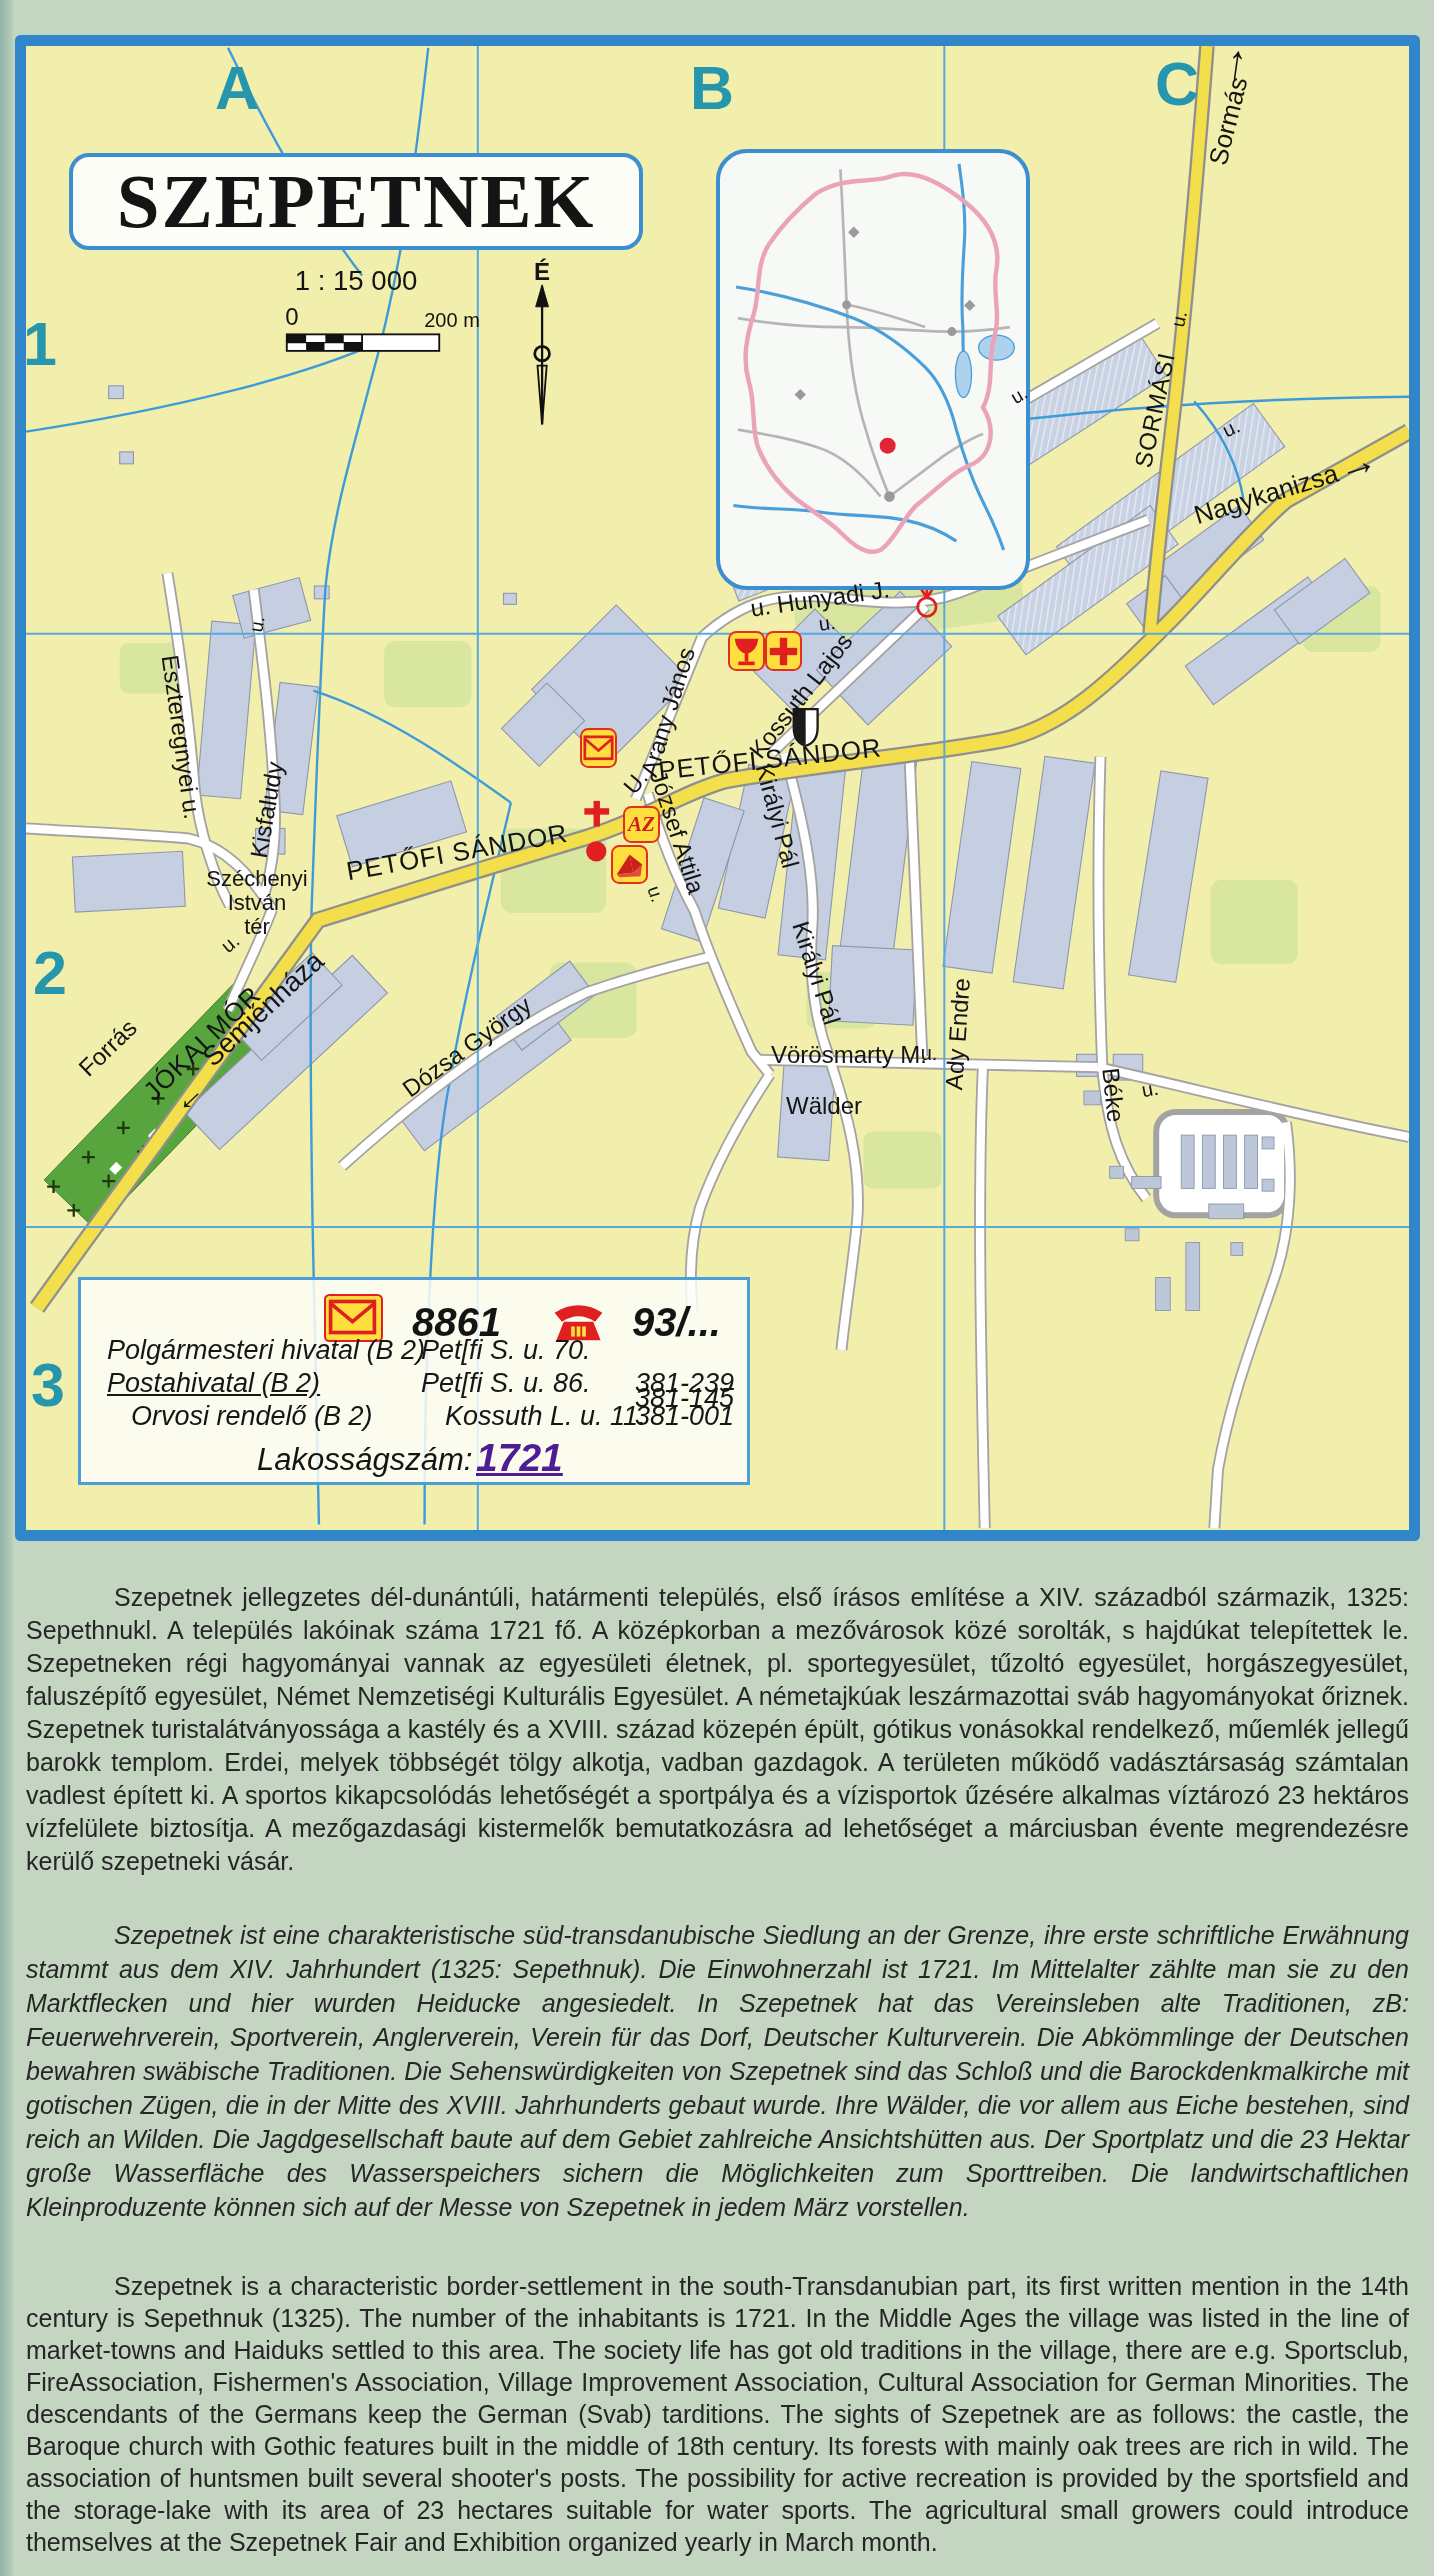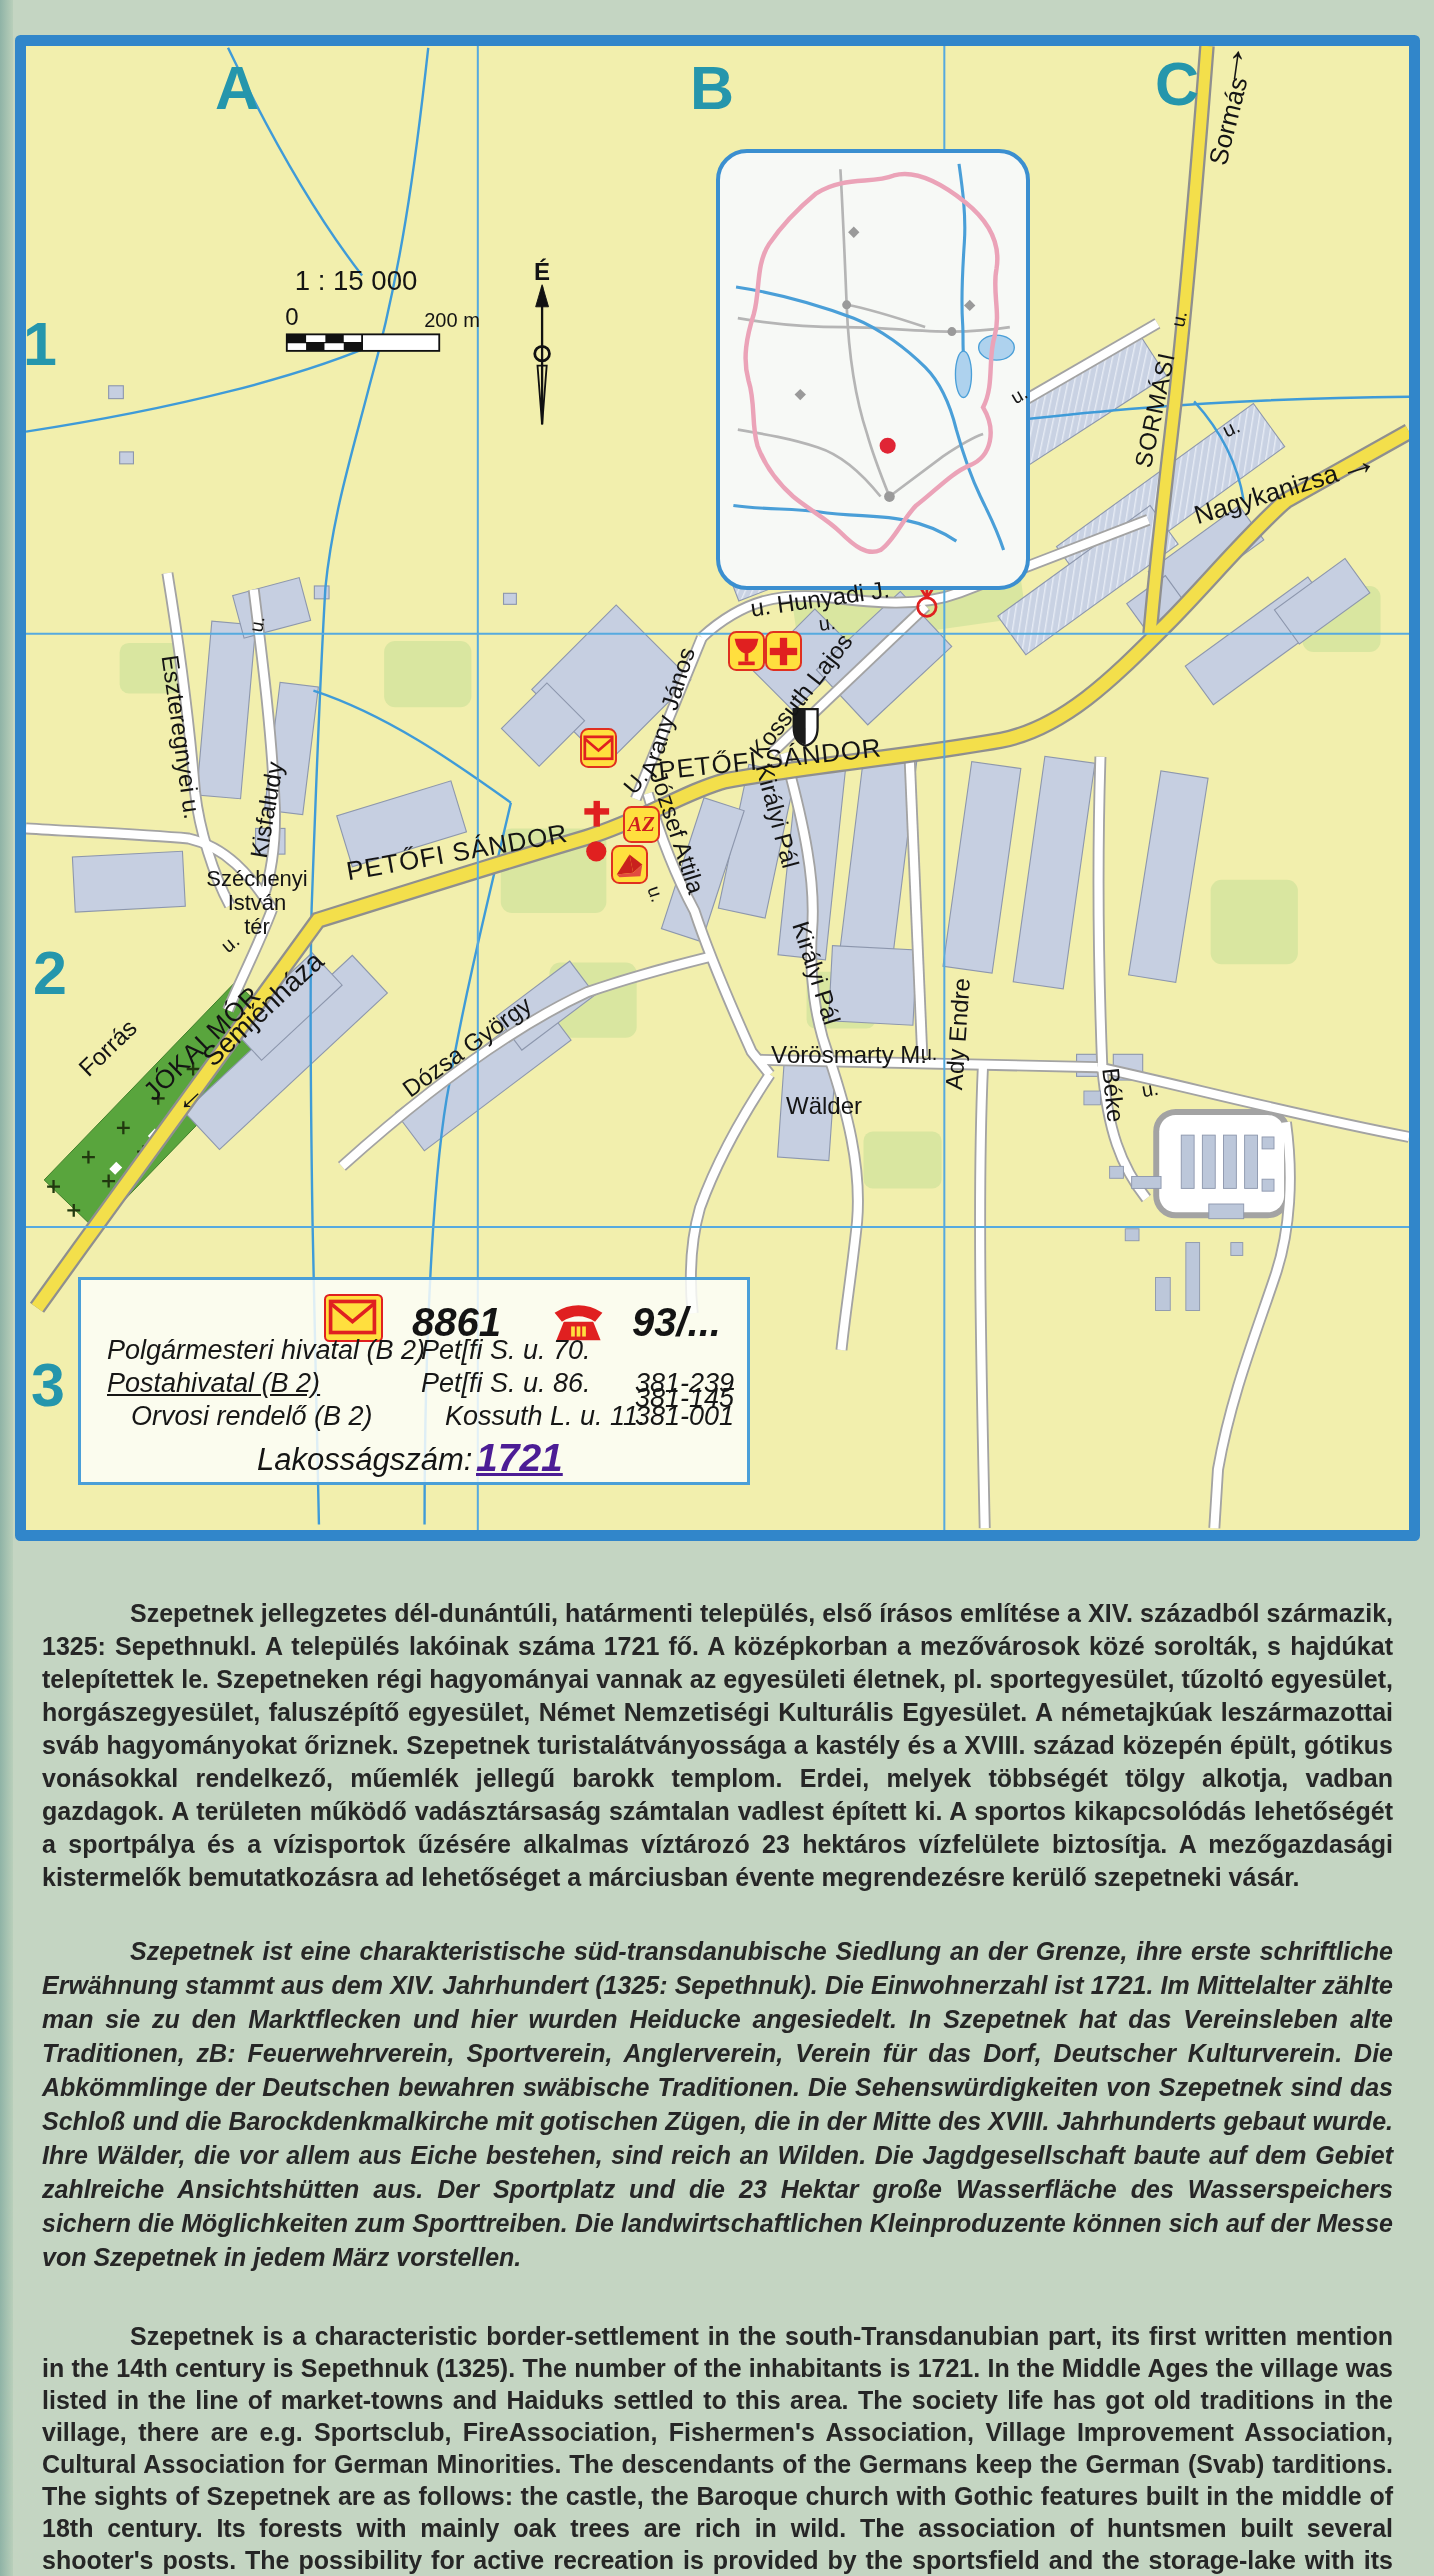--- a/index.html
+++ b/index.html
@@ -14,21 +14,21 @@
   .title-box span{font-family:"Liberation Serif",serif;font-weight:bold;font-size:77px;letter-spacing:1.8px;color:#141414;}
   .inset{position:absolute;left:716px;top:149px;width:314px;height:441px;background:#f7f9f6;border:4.6px solid #3b8fd0;border-radius:31px;z-index:5;box-sizing:border-box;overflow:hidden;}
   .poi{position:absolute;background:#ffdf3e;border:2.8px solid #e03020;border-radius:8.3px;z-index:5;box-sizing:border-box;display:flex;align-items:center;justify-content:center;}
   .poi svg{display:block;}
   .az-letters{font-family:"Liberation Serif",serif;font-weight:bold;font-style:italic;font-size:21px;color:#cf1f1d;letter-spacing:0px;}
   .legend{position:absolute;left:78px;top:1277px;width:672px;height:208px;background:rgba(253,254,250,0.84);border:3.7px solid #4a9fd8;z-index:8;box-sizing:border-box;}
   .legend .abs{position:absolute;}
   .leg-num{font-weight:bold;font-style:italic;font-size:40px;color:#141414;}
   .leg-row{font-style:italic;font-size:27px;color:#161616;white-space:nowrap;}
   .texts{position:absolute;left:26px;top:1581px;width:1383px;color:#262626;z-index:2;}
-  .texts p{margin:16px;text-align:justify;text-indent:88px;font-weight:bold;}
+  .texts p{margin:0;text-align:justify;text-indent:88px;}
   .p-hu{font-size:25px;line-height:33px;}
   .p-de{font-size:25px;line-height:34px;font-style:italic;margin-top:40px !important;}
   .p-en{font-size:25px;line-height:32px;margin-top:46px !important;}
 </style>
 </head>
 <body>
 
 <div class="page">
   <div class="edge-strip"></div>
 
@@ -261,20 +261,23 @@
     </svg>
   </div>
 
   <div class="grid-lbl" style="left:237px;top:88px;">A</div>
   <div class="grid-lbl" style="left:712px;top:88px;">B</div>
   <div class="grid-lbl" style="left:1177px;top:84px;">C</div>
   <div class="grid-lbl" style="left:40px;top:344px;">1</div>
   <div class="grid-lbl" style="left:50px;top:973px;">2</div>
   <div class="grid-lbl" style="left:48px;top:1385px;">3</div>
 
+  <div class="title-box">
+    <span>SZEPETNEK</span>
+  </div>
   <span class="lbl" style="left:356px;top:281px;font-size:27.6px;transform:translate(-50%,-50%);">1 : 15 000</span>
   <span class="lbl" style="left:292px;top:317px;font-size:24px;transform:translate(-50%,-50%);">0</span>
   <span class="lbl" style="left:452px;top:320px;font-size:20px;transform:translate(-50%,-50%);">200 m</span>
   <span class="lbl" style="left:542px;top:272px;font-size:24px;font-weight:bold;transform:translate(-50%,-50%);">É</span>
 
   <span class="lbl" style="left:820px;top:599px;font-size:24px;transform:translate(-50%,-50%) rotate(-8deg);">u. Hunyadi J.</span>
   <span class="lbl" style="left:827px;top:623px;font-size:20px;transform:translate(-50%,-50%) rotate(-8deg);">u.</span>
   <span class="lbl" style="left:668px;top:712px;font-size:24px;transform:translate(-50%,-50%) rotate(-73deg);">Arany János</span>
   <span class="lbl" style="left:801px;top:696px;font-size:24px;transform:translate(-50%,-50%) rotate(-52deg);">Kossuth Lajos</span>
   <span class="lbl" style="left:770px;top:759px;font-size:26px;letter-spacing:0.9px;transform:translate(-50%,-50%) rotate(-6deg);">PETŐFI SÁNDOR</span>

